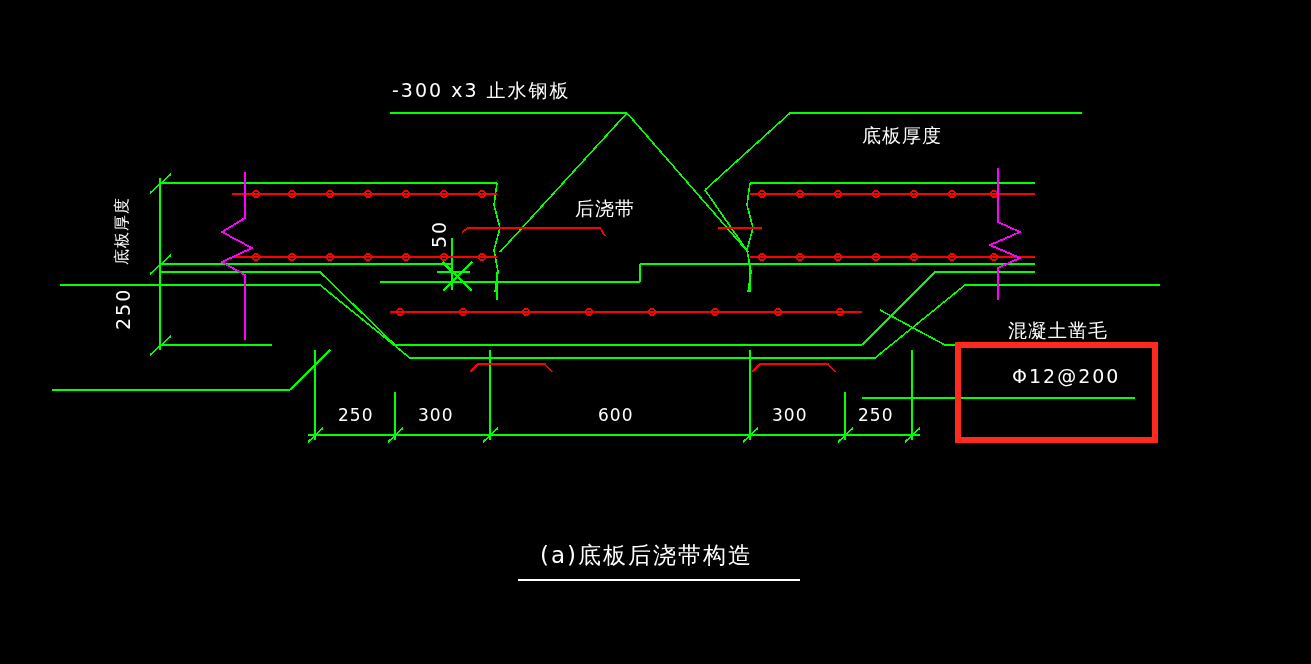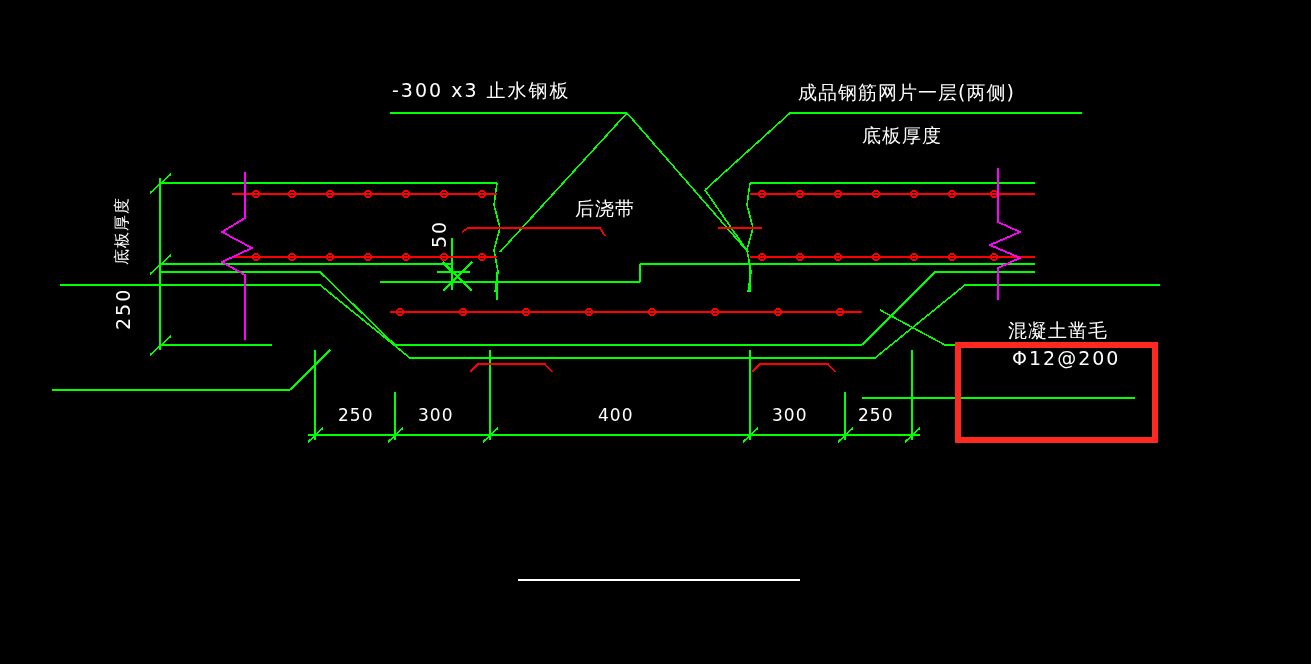--- a/index.html
+++ b/index.html
@@ -189,37 +189,37 @@
       <path d="M 998 168 L 998 222 L 1020 232 L 990 245 L 1020 258 L 998 268 L 998 300"></path>
     </g>
 
     <rect x="958" y="345" width="197" height="95" fill="none" stroke="#ff2a1f" stroke-width="6"></rect>
 
     <line x1="518" y1="580" x2="800" y2="580" stroke="#ffffff" stroke-width="1.8"></line>
   </svg>
 
   <div class="lbl num" style="left:392px;top:78px;">-300 x3 止水钢板</div>
 
-  <div class="lbl cn" style="left:798px;top:80px;">成品钢筋网片一层(两侧)</div>
 
   <div class="lbl cn" style="left:862px;top:123px;">底板厚度</div>
 
   <div class="lbl cn" style="left:575px;top:196px;">后浇带</div>
 
   <div class="lbl num rot90" style="left:428px;top:248px;">50</div>
 
   <div class="lbl cn rot90" style="left:112px;top:265px;font-size:16px;">底板厚度</div>
 
   <div class="lbl num rot90" style="left:112px;top:330px;">250</div>
 
 
   <div class="lbl cn" style="left:1008px;top:318px;">混凝土凿毛</div>
 
-  <div class="lbl num" style="left:1012px;top:347px;">Φ12@200</div>
+  <div class="lbl num" style="left:1012px;top:365px;">Φ12@200</div>
 
   <div class="lbl dim" style="left:338px;top:405px;">250</div>
   <div class="lbl dim" style="left:418px;top:405px;">300</div>
-  <div class="lbl dim" style="left:598px;top:405px;">400</div>
+  <div class="lbl dim" style="left:598px;top:405px;">600</div>
   <div class="lbl dim" style="left:772px;top:405px;">300</div>
   <div class="lbl dim" style="left:858px;top:405px;">250</div>
 
+  <div class="lbl title-txt" style="left:540px;top:540px;">(a)底板后浇带构造</div>
 
 </div>
 
 </body></html>

